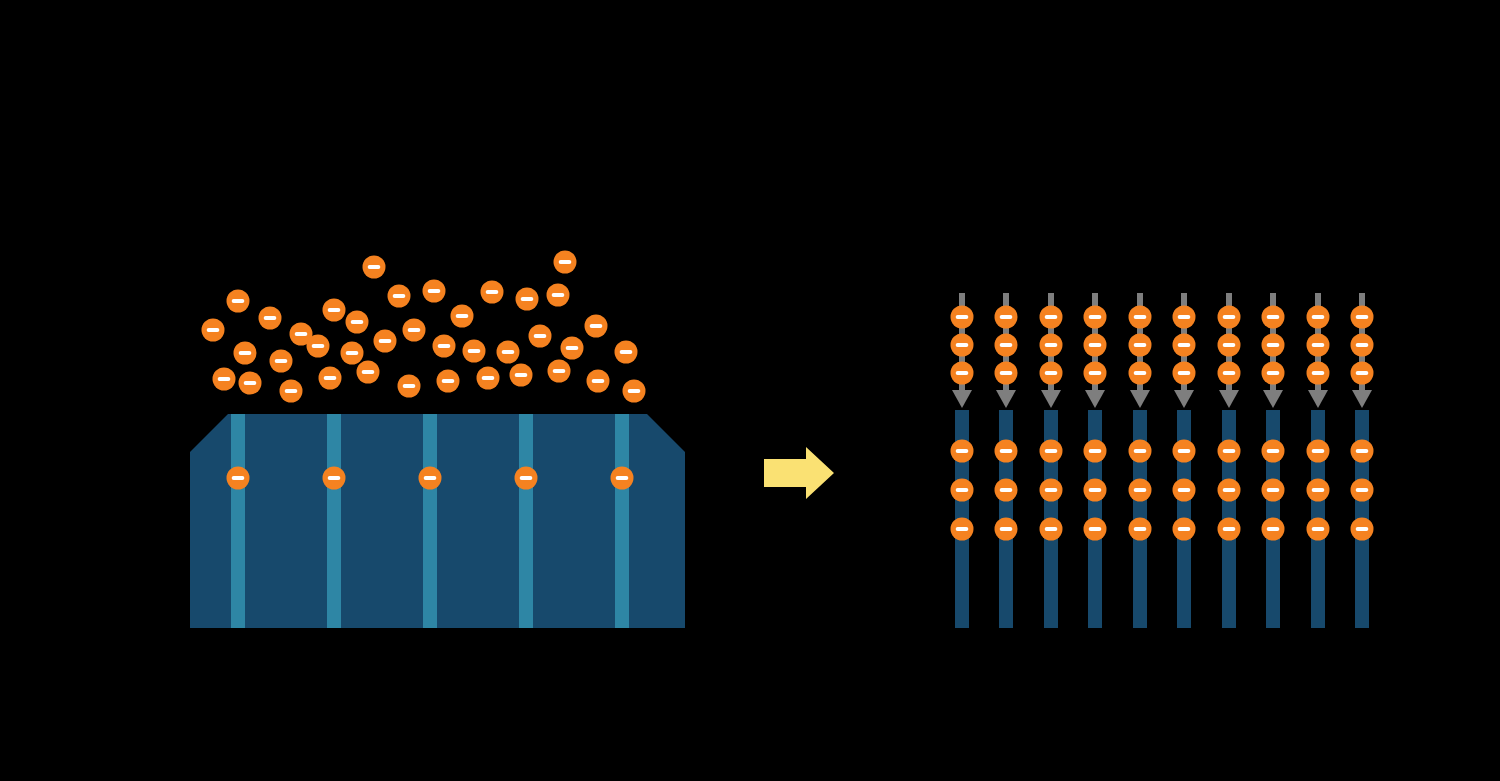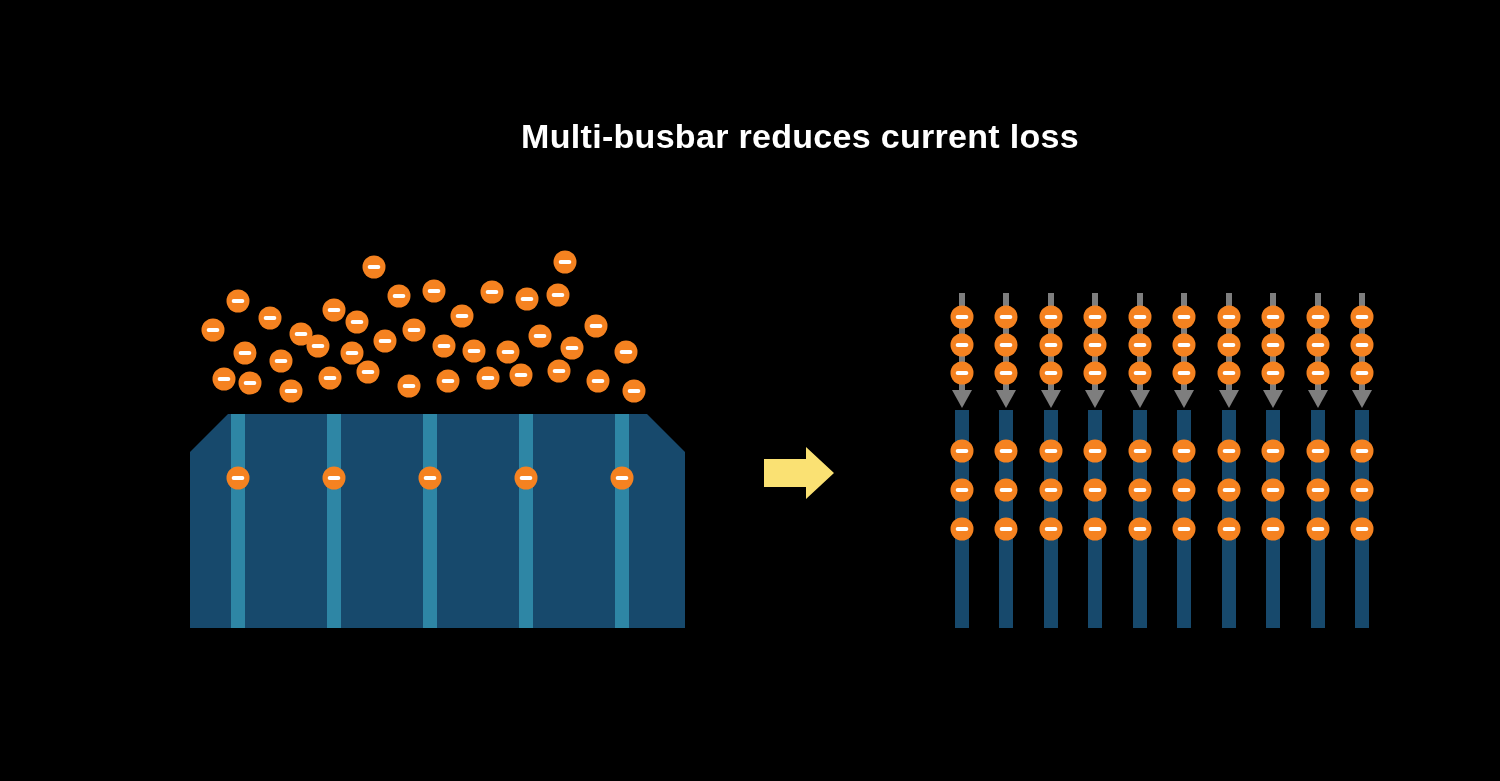--- a/index.html
+++ b/index.html
@@ -20,21 +20,20 @@
     line-height:40px;
     letter-spacing:0.3px;
     color:#fff;
   }
   #scene{position:absolute;left:0;top:0;display:block;}
 </style>
 </head>
 <body>
 
 <div class="stage" style="background: rgb(0, 0, 0);">
-  <div class="title" style="color: rgb(255, 255, 255);">Multi-busbar reduces current loss</div>
   <svg id="scene" width="1500" height="781" viewBox="0 0 1500 781">
       <defs>
         <clipPath id="cellClip">
           <polygon points="228,414 647,414 685,452 685,628 190,628 190,452"></polygon>
         </clipPath>
       </defs>
       <g>
         <polygon points="228,414 647,414 685,452 685,628 190,628 190,452" fill="#17496C"></polygon>
         <g clip-path="url(#cellClip)">
           <rect x="231" y="414" width="14" height="214" fill="#2E86A5"></rect>

